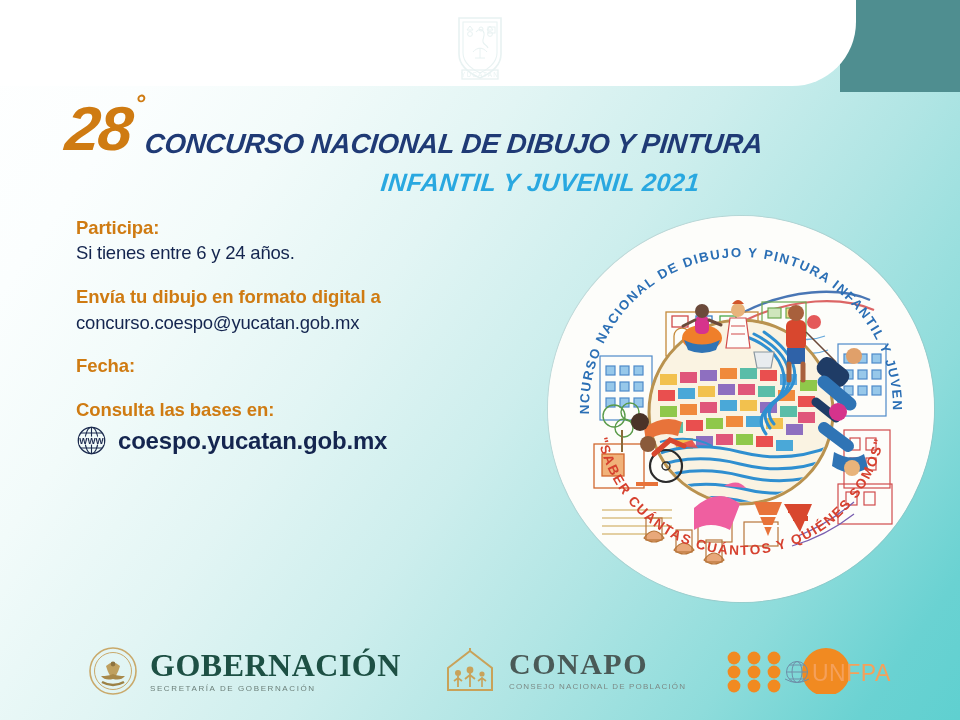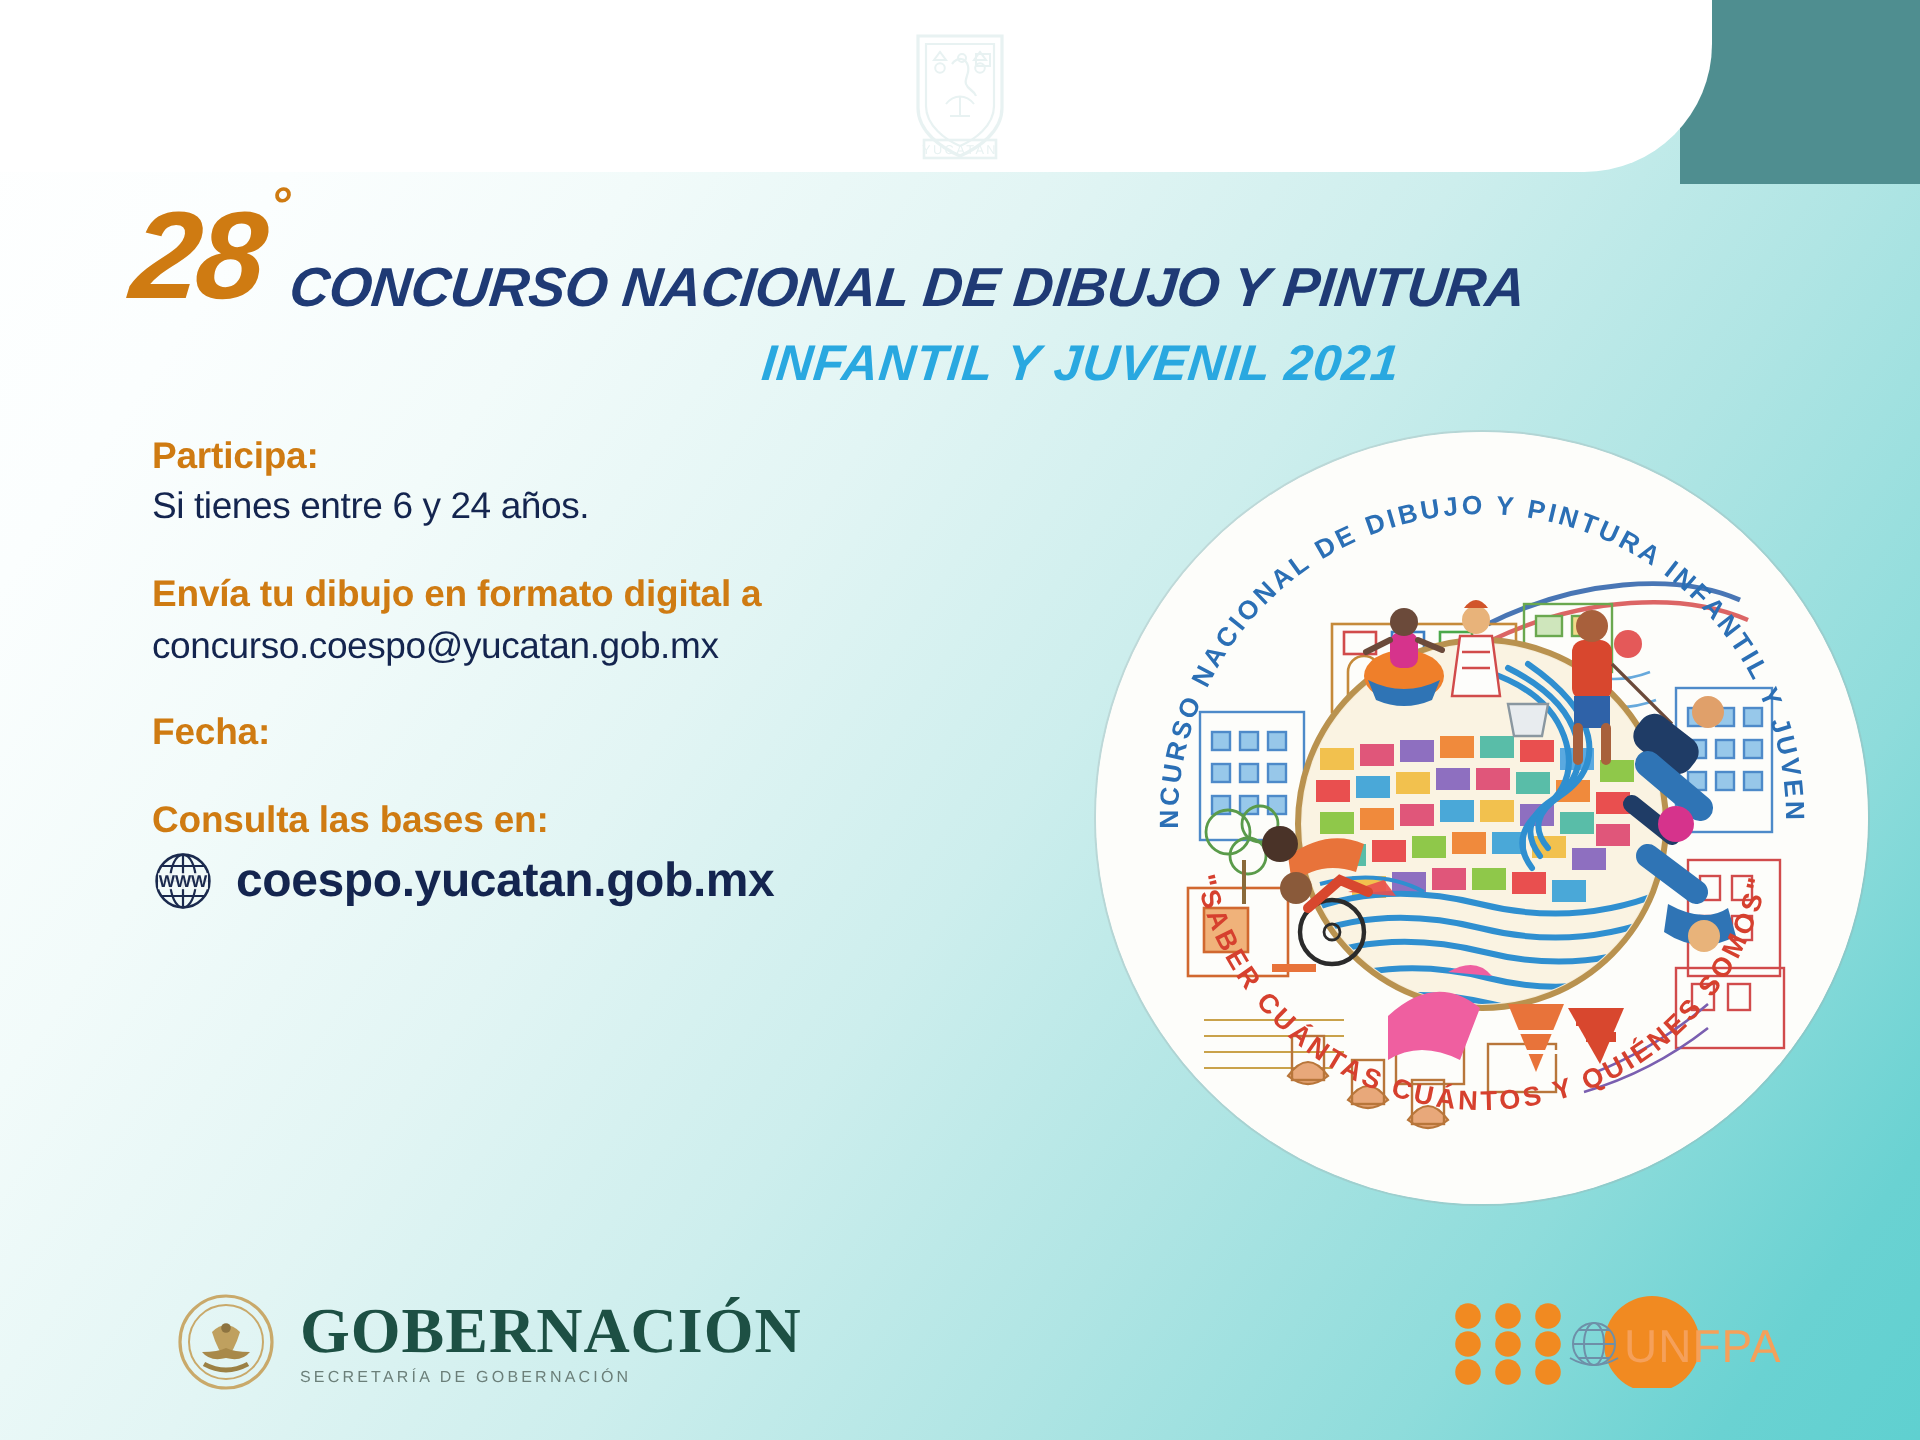--- a/index.html
+++ b/index.html
@@ -461,20 +461,36 @@
         <path d="M25 33 q8 2 12 -3 q-8 0 -12 -2 Z" fill="#a8894a"></path>
         <path d="M14 36 q11 6 22 0" fill="none" stroke="#9c8144" stroke-width="2.4"></path>
         <circle cx="25" cy="18" r="2.4" fill="#8d7340"></circle>
       </svg>
       <div class="gob-txt">
         <span class="gob-main">GOBERNACIÓN</span>
         <span class="gob-sub">SECRETARÍA DE GOBERNACIÓN</span>
       </div>
     </div>
 
+    <div class="logo conapo">
+      <svg class="conapo-house" viewBox="0 0 56 48">
+        <path d="M6 22 L28 5 L50 22 V44 H6 Z" fill="none" stroke="#c9a259" stroke-width="2"></path>
+        <path d="M28 5 L28 2" stroke="#c9a259" stroke-width="2"></path>
+        <circle cx="16" cy="27" r="3" fill="#c9a259"></circle>
+        <path d="M16 30 V41 M12 35 l4 -3 l4 3" fill="none" stroke="#c9a259" stroke-width="1.8"></path>
+        <circle cx="28" cy="24" r="3.4" fill="#c9a259"></circle>
+        <path d="M28 27 V41 M23 33 l5 -4 l5 4" fill="none" stroke="#c9a259" stroke-width="1.8"></path>
+        <circle cx="40" cy="28" r="2.6" fill="#c9a259"></circle>
+        <path d="M40 31 V41 M36 35 l4 -3 l4 3" fill="none" stroke="#c9a259" stroke-width="1.6"></path>
+      </svg>
+      <div class="conapo-txt">
+        <span class="conapo-main">CONAPO</span>
+        <span class="conapo-sub">CONSEJO NACIONAL DE POBLACIÓN</span>
+      </div>
+    </div>
 
     <div class="logo unfpa">
       <svg class="unfpa-svg" viewBox="0 0 176 46">
         <g fill="#f18a21">
           <circle cx="12" cy="10" r="6.4"></circle>
             <circle cx="32" cy="10" r="6.4"></circle>
             <circle cx="52" cy="10" r="6.4"></circle>
           <circle cx="12" cy="24" r="6.4"></circle>
             <circle cx="32" cy="24" r="6.4"></circle>
             <circle cx="52" cy="24" r="6.4"></circle>

